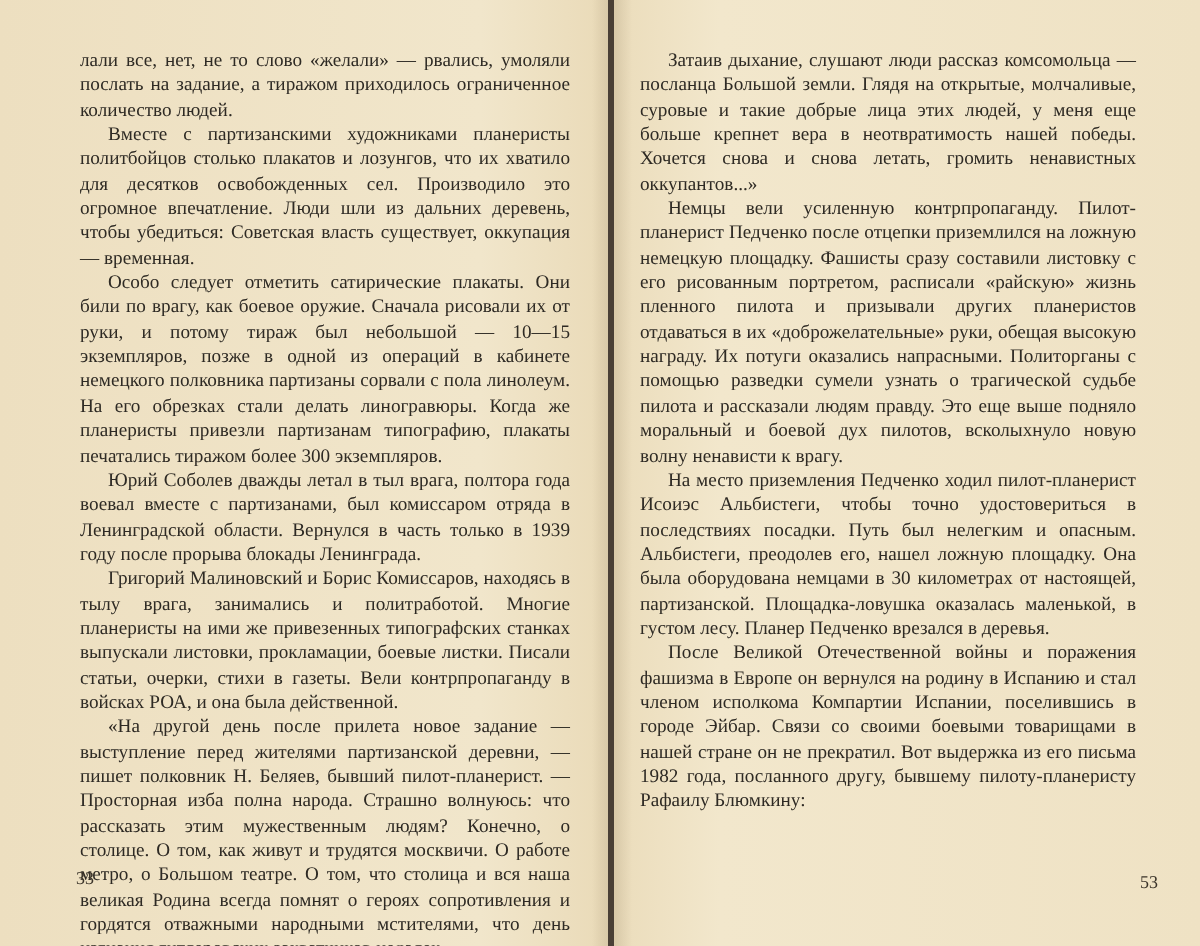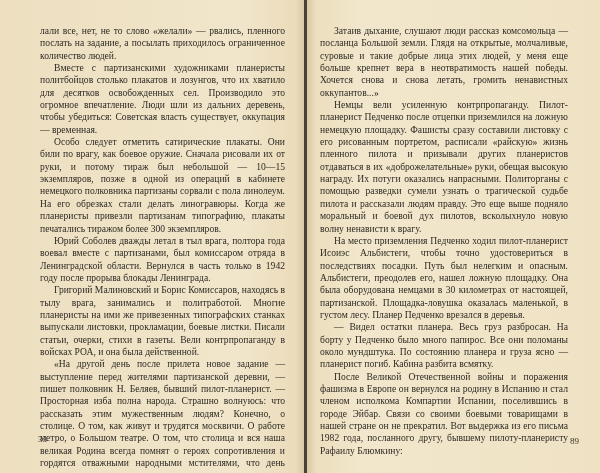--- a/index.html
+++ b/index.html
@@ -17,31 +17,30 @@
   .folio.right{left:570px;top:436px;}
 </style>
 </head>
 <body>
 
 <div class="spread">
   <div class="gutter-shadow"></div>
   <div class="gutter"></div>
 
   <div class="page left">
-    <p class="cont">лали все, нет, не то слово «желали» — рвались, пленного послать на задание, а посылать приходилось ограниченное количество людей.</p>
+    <p class="cont">лали все, нет, не то слово «желали» — рвались, умоляли послать на задание, а тиражом приходилось ограниченное количество людей.</p>
     <p>Вместе с партизанскими художниками планеристы политбойцов столько плакатов и лозунгов, что их хватило для десятков освобожденных сел. Производило это огромное впечатление. Люди шли из дальних деревень, чтобы убедиться: Советская власть существует, оккупация — временная.</p>
     <p>Особо следует отметить сатирические плакаты. Они били по врагу, как боевое оружие. Сначала рисовали их от руки, и потому тираж был небольшой — 10—15 экземпляров, позже в одной из операций в кабинете немецкого полковника партизаны сорвали с пола линолеум. На его обрезках стали делать линогравюры. Когда же планеристы привезли партизанам типографию, плакаты печатались тиражом более 300 экземпляров.</p>
-    <p>Юрий Соболев дважды летал в тыл врага, полтора года воевал вместе с партизанами, был комиссаром отряда в Ленинградской области. Вернулся в часть только в 1942 году после прорыва блокады Ленинграда.</p>
+    <p>Юрий Соболев дважды летал в тыл врага, полтора года воевал вместе с партизанами, был комиссаром отряда в Ленинградской области. Вернулся в часть только в 1939 году после прорыва блокады Ленинграда.</p>
     <p>Григорий Малиновский и Борис Комиссаров, находясь в тылу врага, занимались и политработой. Многие планеристы на ими же привезенных типографских станках выпускали листовки, прокламации, боевые листки. Писали статьи, очерки, стихи в газеты. Вели контрпропаганду в войсках РОА, и она была действенной.</p>
     <p>«На другой день после прилета новое задание — выступление перед жителями партизанской деревни, — пишет полковник Н. Беляев, бывший пилот-планерист. — Просторная изба полна народа. Страшно волнуюсь: что рассказать этим мужественным людям? Конечно, о столице. О том, как живут и трудятся москвичи. О работе метро, о Большом театре. О том, что столица и вся наша великая Родина всегда помнят о героях сопротивления и гордятся отважными народными мстителями, что день изгнания гитлеровских захватчиков недалек,</p>
   </div>
   <div class="folio left">33</div>
 
   <div class="page right">
     <p>Затаив дыхание, слушают люди рассказ комсомольца — посланца Большой земли. Глядя на открытые, молчаливые, суровые и такие добрые лица этих людей, у меня еще больше крепнет вера в неотвратимость нашей победы. Хочется снова и снова летать, громить ненавистных оккупантов...»</p>
     <p>Немцы вели усиленную контрпропаганду. Пилот-планерист Педченко после отцепки приземлился на ложную немецкую площадку. Фашисты сразу составили листовку с его рисованным портретом, расписали «райскую» жизнь пленного пилота и призывали других планеристов отдаваться в их «доброжелательные» руки, обещая высокую награду. Их потуги оказались напрасными. Политорганы с помощью разведки сумели узнать о трагической судьбе пилота и рассказали людям правду. Это еще выше подняло моральный и боевой дух пилотов, всколыхнуло новую волну ненависти к врагу.</p>
     <p>На место приземления Педченко ходил пилот-планерист Исоиэс Альбистеги, чтобы точно удостовериться в последствиях посадки. Путь был нелегким и опасным. Альбистеги, преодолев его, нашел ложную площадку. Она была оборудована немцами в 30 километрах от настоящей, партизанской. Площадка-ловушка оказалась маленькой, в густом лесу. Планер Педченко врезался в деревья.</p>
-    <p>— Видел остатки планера. Весь груз разбросан. На борту у Педченко было много папирос. Все они поломаны около мундштука. По состоянию планера и груза ясно — планерист погиб. Кабина разбита всмятку.</p>
     <p>После Великой Отечественной войны и поражения фашизма в Европе он вернулся на родину в Испанию и стал членом исполкома Компартии Испании, поселившись в городе Эйбар. Связи со своими боевыми товарищами в нашей стране он не прекратил. Вот выдержка из его письма 1982 года, посланного другу, бывшему пилоту-планеристу Рафаилу Блюмкину:</p>
 
   </div>
-  <div class="folio right">89</div>
+  <div class="folio right">53</div>
 </div>
 
 </body></html>

